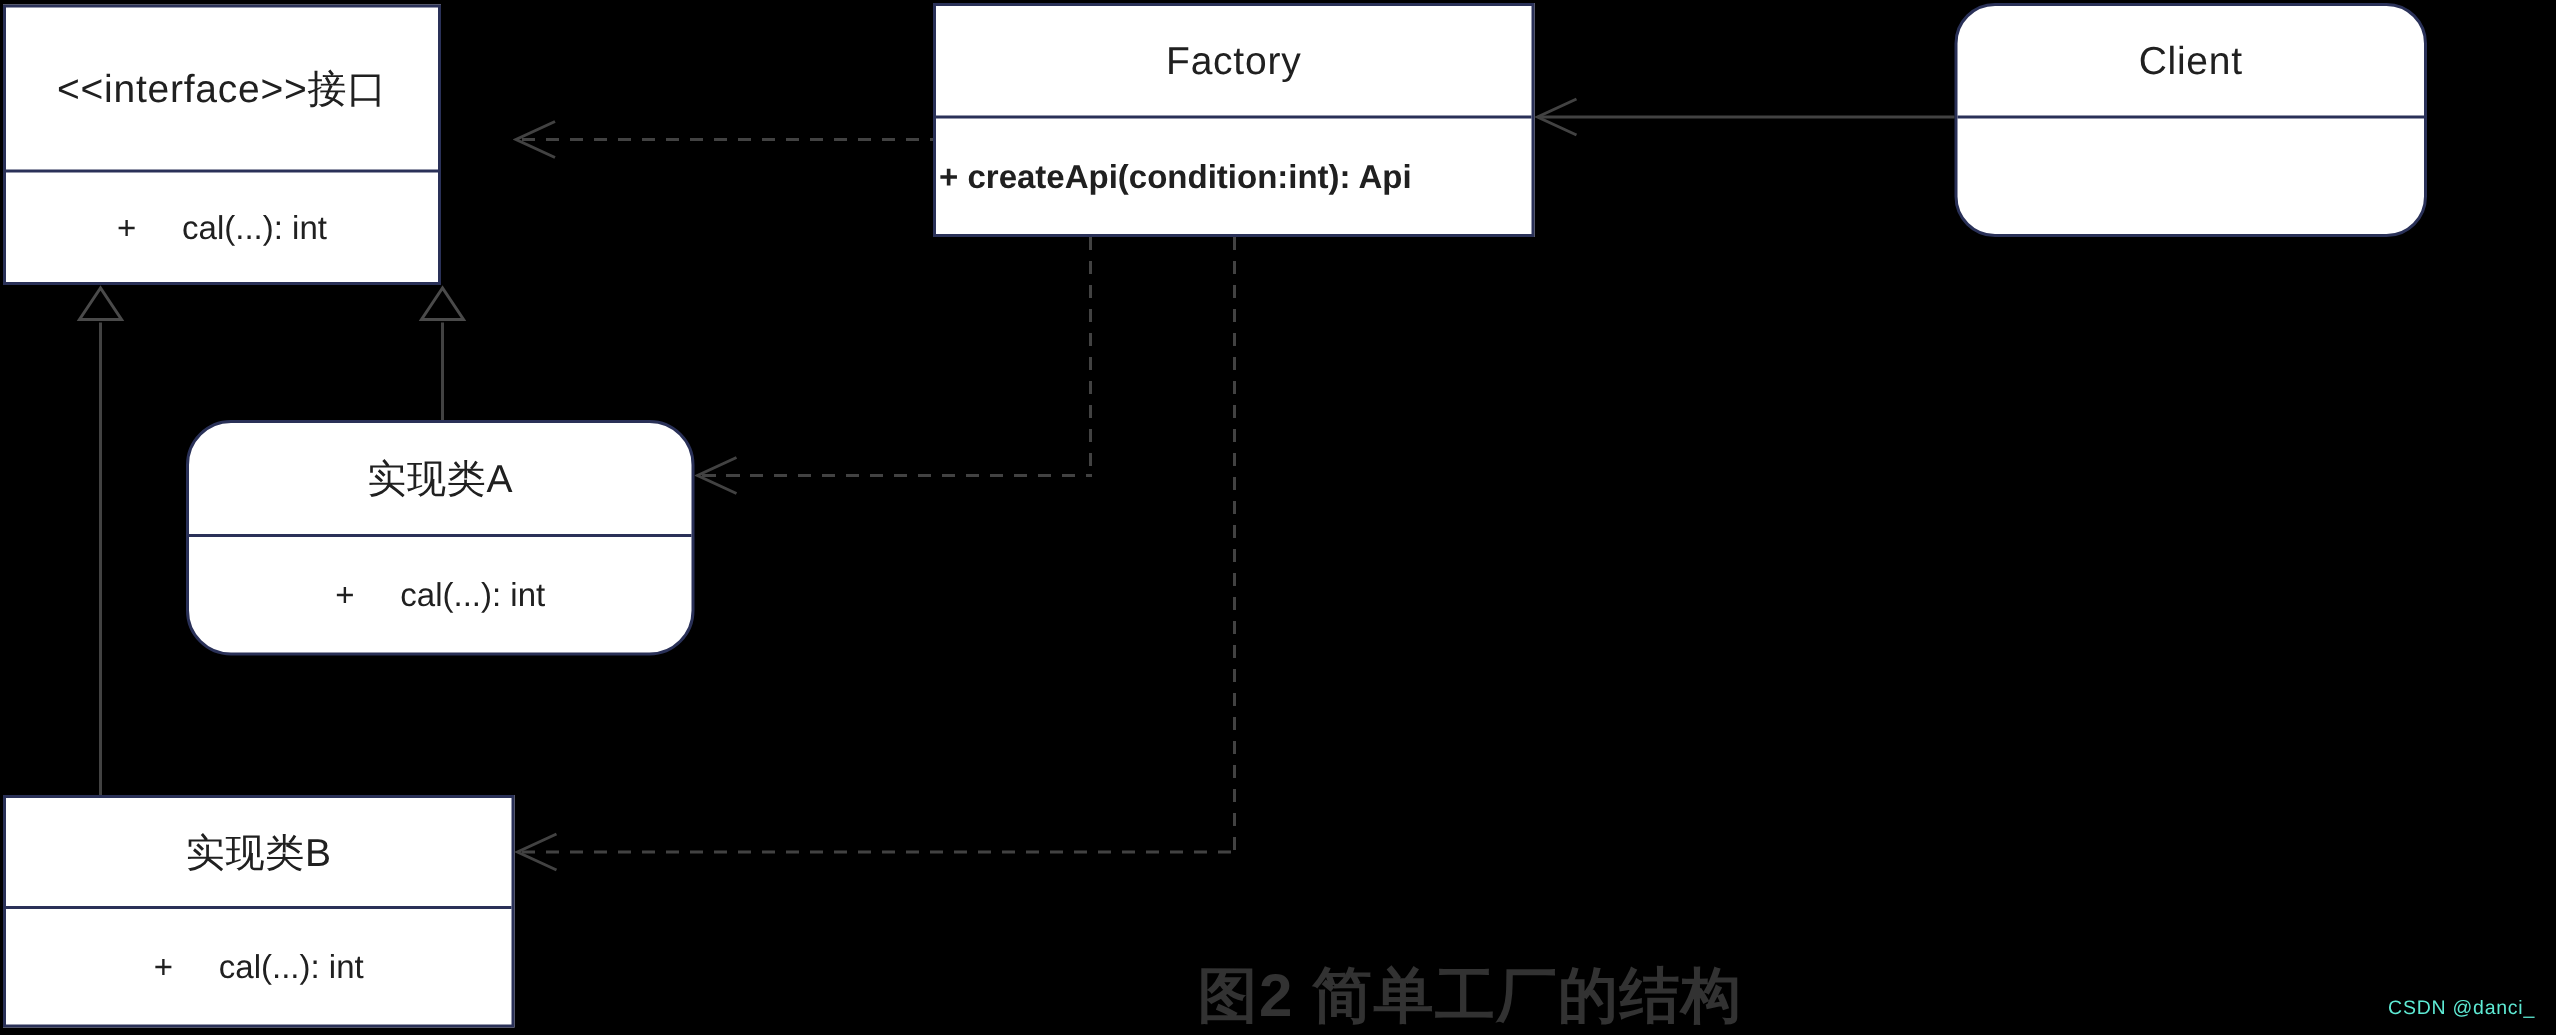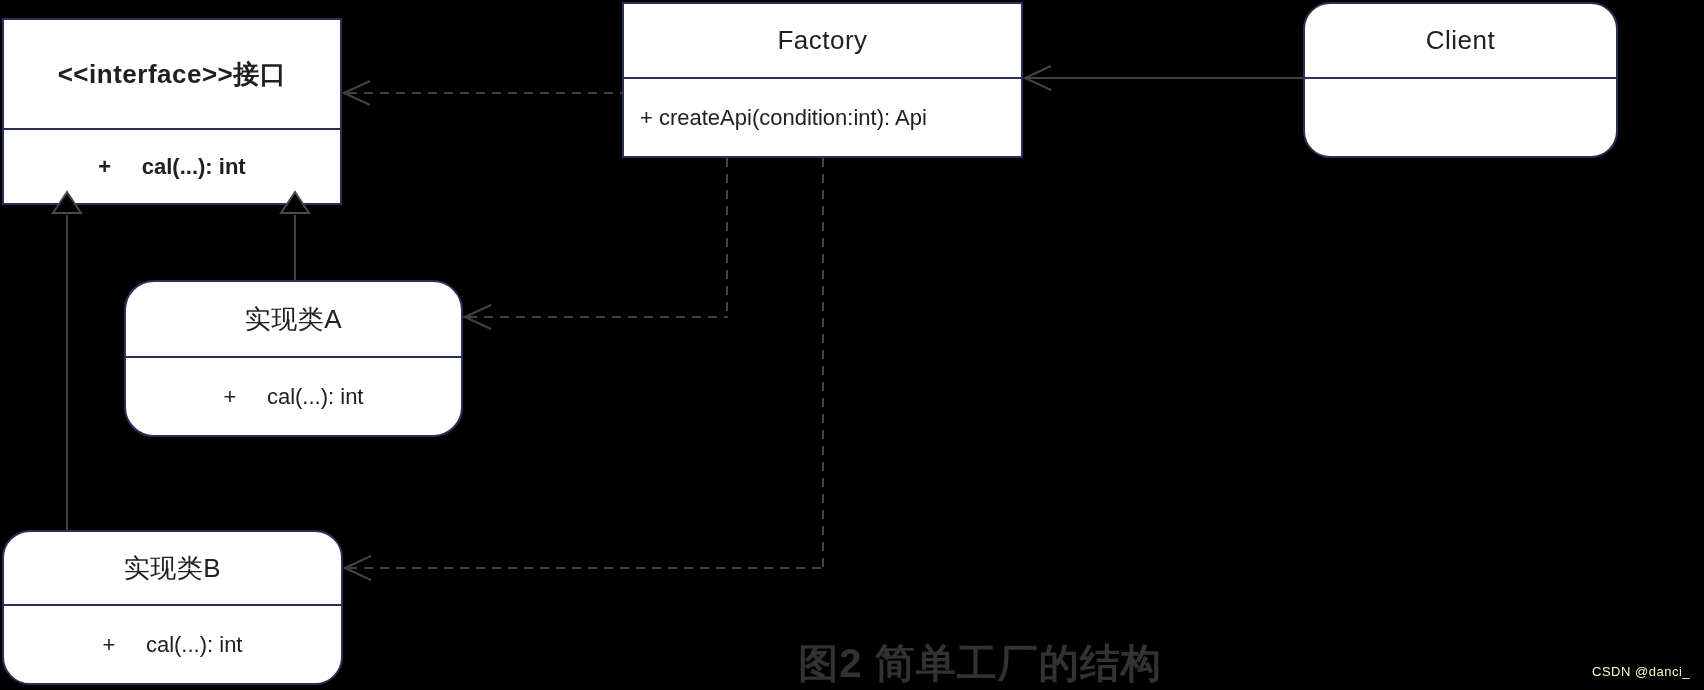--- a/index.html
+++ b/index.html
@@ -13,46 +13,46 @@
     box-sizing:border-box;display:flex;flex-direction:column;
   }
   .uml-title{
     border-bottom:2px solid #2a3158;display:flex;align-items:center;justify-content:center;
     color:#202020;font-size:26px;letter-spacing:.5px;white-space:pre;
   }
   .uml-member{
     flex:1;display:flex;align-items:center;justify-content:center;
     color:#202020;font-size:22px;white-space:pre;
   }
-  .box-interface{left:2px;top:18px;width:340px;height:187px;font-weight:bold;}
+  .box-interface{left:2px;top:3px;width:292px;height:187px;}
   .box-interface .uml-title{height:108px;}
   .box-factory{left:622px;top:2px;width:401px;height:156px;justify-content:flex-end;}
   .box-factory .uml-title{height:73px;}
-  .box-factory .uml-member{justify-content:flex-start;padding-left:16px;}
+  .box-factory .uml-member{justify-content:flex-start;padding-left:2px;font-weight:bold;}
   .box-client{left:1303px;top:2px;width:315px;height:156px;border-radius:27px;}
   .box-client .uml-title{height:73px;}
   .box-impl-a{left:124px;top:280px;width:339px;height:157px;border-radius:30px;}
   .box-impl-a .uml-title{height:74px;}
-  .box-impl-b{left:2px;top:530px;width:341px;height:155px;border-radius:28px;}
+  .box-impl-b{left:2px;top:530px;width:341px;height:155px;}
   .box-impl-b .uml-title{height:72px;}
   
   .solid-h{position:absolute;height:2px;background:#424242;}
   .solid-v{position:absolute;width:2px;background:#424242;}
   .dash-h{position:absolute;height:2px;
     background:repeating-linear-gradient(90deg,#424242 0 9px,transparent 9px 16px);}
   .dash-v{position:absolute;width:2px;
     background:repeating-linear-gradient(180deg,#424242 0 9px,transparent 9px 16px);}
   .arrow{position:absolute;}
   
   .caption{
     position:absolute;left:790px;top:636px;width:380px;text-align:center;
     color:#323232;font-size:40px;font-weight:bold;letter-spacing:1px;
   }
   .watermark{
-    position:absolute;right:14px;top:664px;color:#fef9c3;font-size:13px;letter-spacing:.5px;
+    position:absolute;right:14px;top:664px;color:#5eead4;font-size:13px;letter-spacing:.5px;
   }
 </style>
 </head>
 <body>
 
 <div id="stage">
 
   <div class="uml-box box-interface">
     <div class="uml-title">&lt;&lt;interface&gt;&gt;接口</div>
     <div class="uml-member">+     cal(...): int</div>

